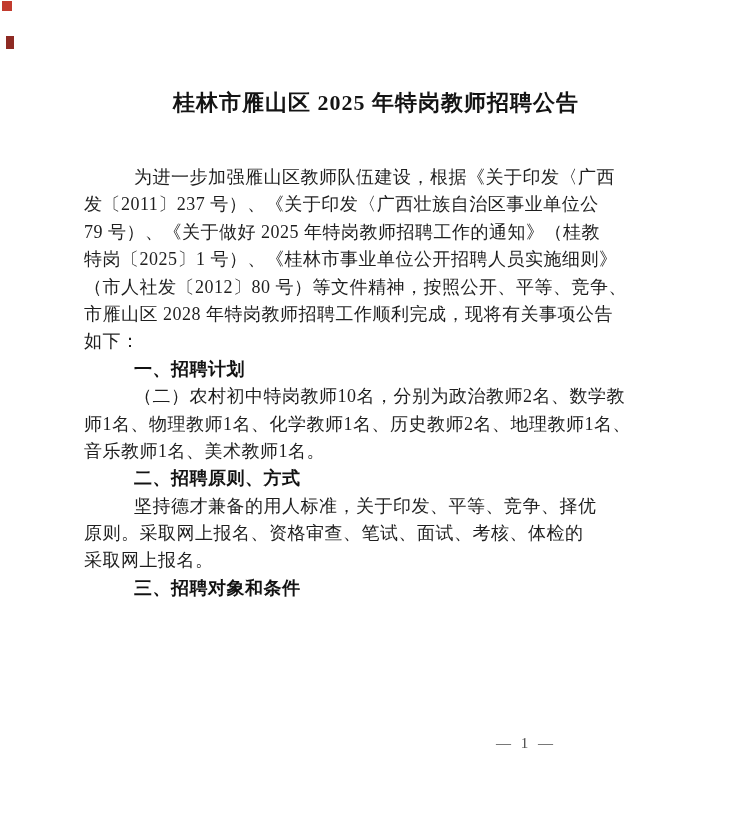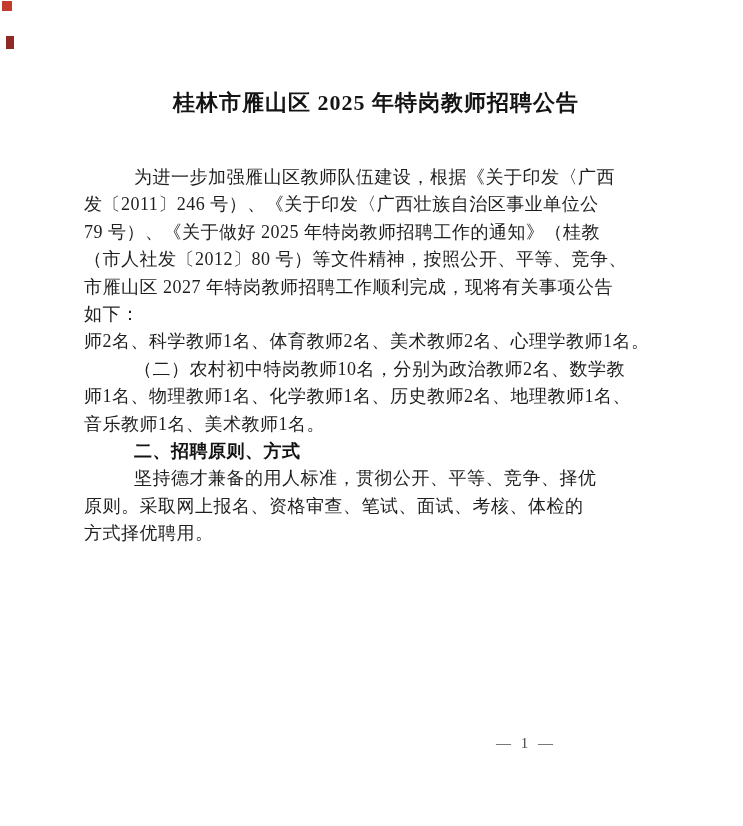--- a/index.html
+++ b/index.html
@@ -80,30 +80,32 @@
 
 <div class="page">
 
   <div class="artifact-mark mark-a" style="background: rgb(194, 59, 46);"></div>
   <div class="artifact-mark mark-b" style="background: rgb(142, 42, 35);"></div>
 
   <div class="doc-title">桂林市雁山区 2025 年特岗教师招聘公告</div>
 
   <div class="doc-body">
       <div class="line indent">为进一步加强雁山区教师队伍建设，根据《关于印发〈广西</div>
-      <div class="line flush">发〔2011〕246 号）、《关于印发〈广西壮族自治区事业单位公</div>
+      <div class="line flush">发〔2011〕237 号）、《关于印发〈广西壮族自治区事业单位公</div>
       <div class="line flush">79 号）、《关于做好 2025 年特岗教师招聘工作的通知》（桂教</div>
+      <div class="line flush">特岗〔2025〕1 号）、《桂林市事业单位公开招聘人员实施细则》</div>
       <div class="line flush">（市人社发〔2012〕80 号）等文件精神，按照公开、平等、竞争、</div>
-      <div class="line flush">市雁山区 2027 年特岗教师招聘工作顺利完成，现将有关事项公告</div>
+      <div class="line flush">市雁山区 2028 年特岗教师招聘工作顺利完成，现将有关事项公告</div>
       <div class="line flush">如下：</div>
-      <div class="line flush">师2名、科学教师1名、体育教师2名、美术教师2名、心理学教师1名。</div>
+      <div class="line heading">一、招聘计划</div>
       <div class="line indent">（二）农村初中特岗教师10名，分别为政治教师2名、数学教</div>
       <div class="line flush">师1名、物理教师1名、化学教师1名、历史教师2名、地理教师1名、</div>
       <div class="line flush">音乐教师1名、美术教师1名。</div>
       <div class="line heading">二、招聘原则、方式</div>
-      <div class="line indent">坚持德才兼备的用人标准，贯彻公开、平等、竞争、择优</div>
+      <div class="line indent">坚持德才兼备的用人标准，关于印发、平等、竞争、择优</div>
       <div class="line flush">原则。采取网上报名、资格审查、笔试、面试、考核、体检的</div>
-      <div class="line flush">方式择优聘用。</div>
+      <div class="line flush">采取网上报名。</div>
+      <div class="line heading">三、招聘对象和条件</div>
     </div>
 
   <div class="page-footer">— 1 —</div>
 
 </div>
 
 </body></html>

